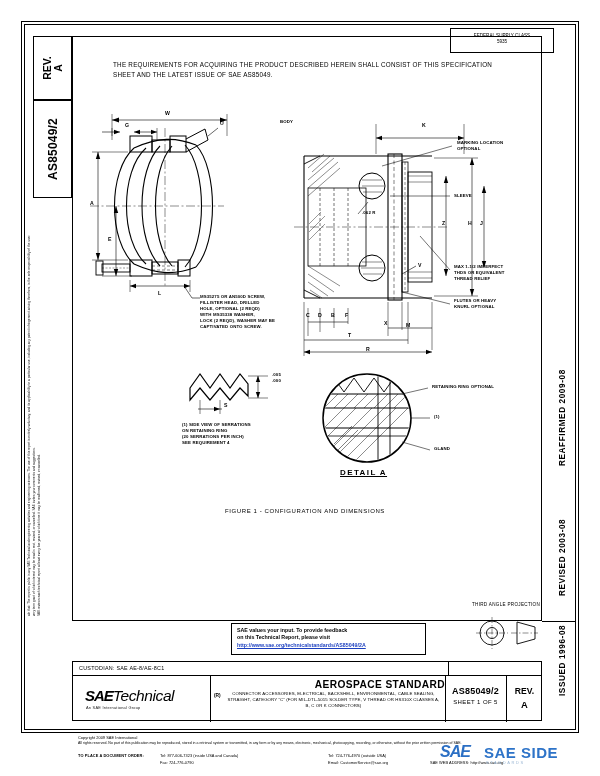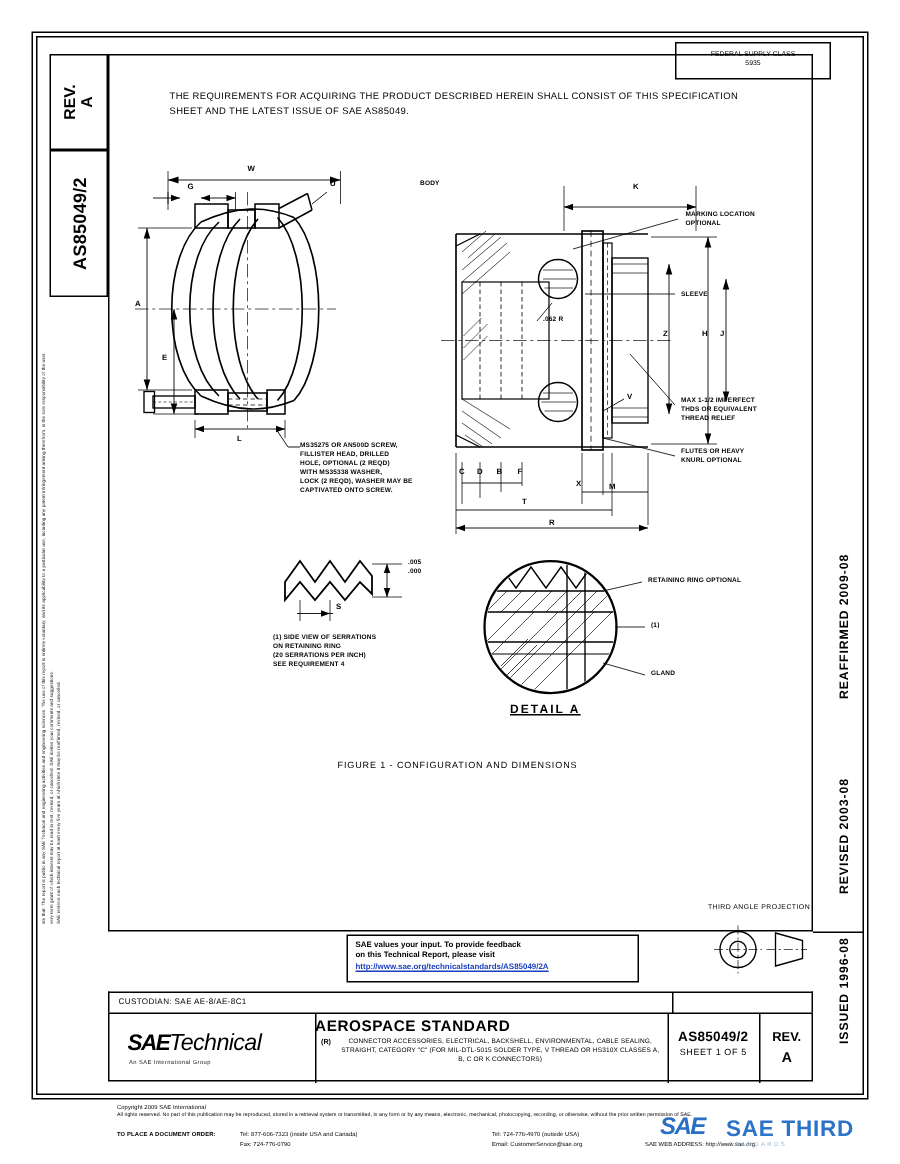--- a/index.html
+++ b/index.html
@@ -76,21 +76,21 @@
   #tb-logo{position:absolute;left:0;top:0;width:137px;height:46px;border-right:1px solid #000;}
   #tb-title{position:absolute;left:137px;top:0;width:235px;height:46px;border-right:1px solid #000;}
   #tb-num{position:absolute;left:372px;top:0;width:61px;height:46px;border-right:1px solid #000;}
   #tb-rev{position:absolute;left:433px;top:0;width:37px;height:46px;}
 
   .sae-mark{position:absolute;left:12px;top:11px;display:flex;align-items:baseline;}
   .sae-mark .sae{font-size:15px;font-weight:bold;font-style:italic;letter-spacing:-1px;font-family:"Liberation Sans",sans-serif;}
   .sae-mark .aero{font-size:15.5px;font-style:italic;letter-spacing:-0.4px;}
   .sae-sub{position:absolute;left:13px;top:29px;font-size:3.9px;letter-spacing:0.25px;color:#222;}
 
-  #as-heading{position:absolute;left:0;top:3px;width:235px;text-align:left;font-size:10.2px;font-weight:bold;letter-spacing:0.4px;}
+  #as-heading{position:absolute;left:0;top:3px;width:235px;text-align:right;font-size:10.2px;font-weight:bold;letter-spacing:0.4px;}
   #as-desc{position:absolute;left:16px;top:15px;width:215px;text-align:center;font-size:4.35px;line-height:6.2px;letter-spacing:0.1px;}
   #as-for{position:absolute;left:4px;top:17px;font-size:4.8px;font-weight:bold;}
 
   #doc-num{position:absolute;left:0;top:10px;width:61px;text-align:center;font-size:9px;font-weight:bold;letter-spacing:0.2px;}
   #doc-sheet{position:absolute;left:0;top:23px;width:61px;text-align:center;font-size:6px;letter-spacing:0.4px;}
   #rev-word{position:absolute;left:0;top:10px;width:37px;text-align:center;font-size:8.6px;font-weight:bold;}
   #rev-val{position:absolute;left:0;top:23px;width:37px;text-align:center;font-size:9.4px;font-weight:bold;}
 
   
   #footer{left:78px;top:735px;width:500px;height:40px;}
@@ -491,17 +491,17 @@
     <div class="forder">TO PLACE A DOCUMENT ORDER:</div>
     <div class="ftel1">Tel:  877-606-7323 (inside USA and Canada)</div>
     <div class="ffax">Fax:  724-776-0790</div>
     <div class="ftel2">Tel:  724-776-4970 (outside USA)</div>
     <div class="femail">Email:  CustomerService@sae.org</div>
     <div class="fweb">SAE WEB ADDRESS:  http://www.sae.org</div>
   </div>
 
   <div class="bx" id="watermark">
     <span id="wm-sae">SAE</span>
-    <span id="wm-norm">SAE THIRD</span>
+    <span id="wm-norm">SAE SIDE</span>
     <span id="wm-sub">STANDARDS</span>
   </div>
 
 </div>
 
 </body></html>

